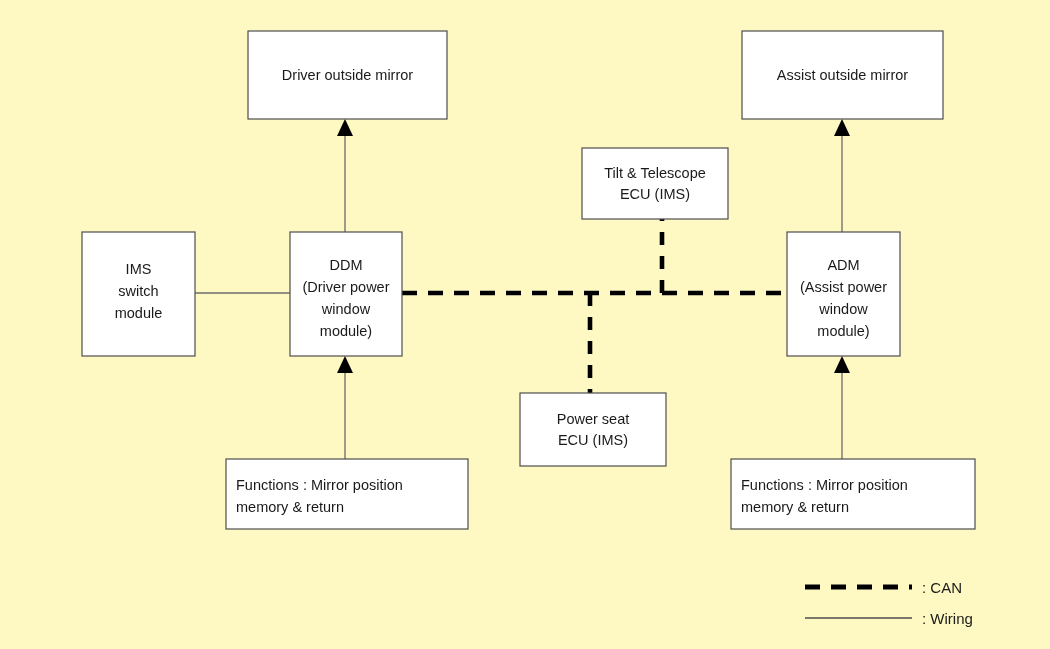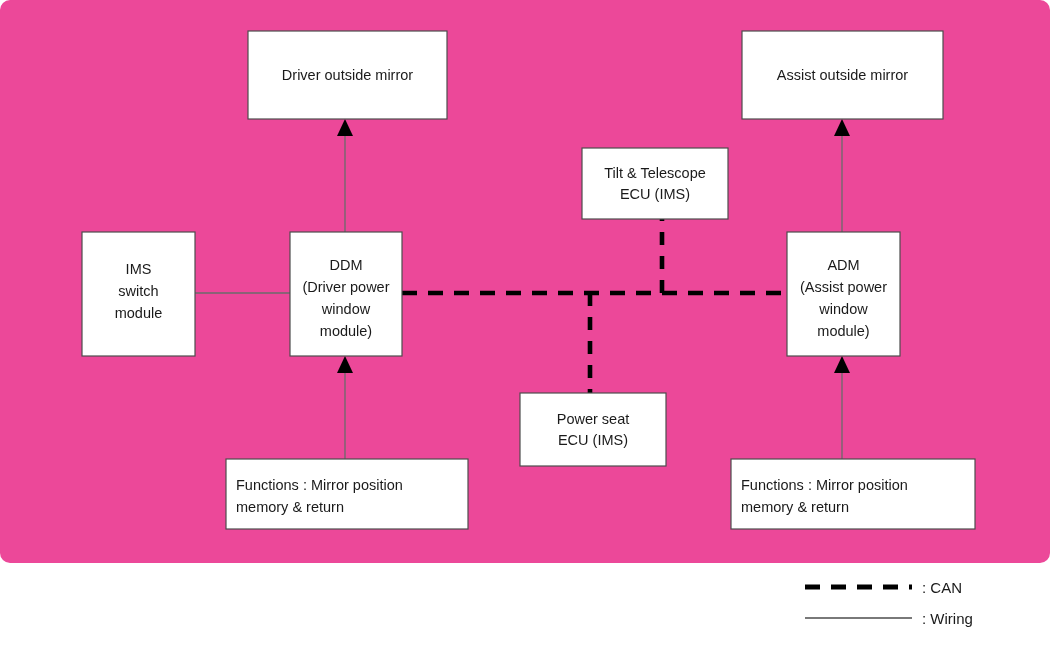--- a/index.html
+++ b/index.html
@@ -10,23 +10,22 @@
   }
   body {
     width: 1050px;
     height: 649px;
     overflow: hidden;
     font-family: "Liberation Sans", sans-serif;
   }
   #diagram-root {
     position: relative;
     width: 1050px;
-    height: 563px;
-    background: #ec4899;
-    border-radius: 10px;
+    height: 649px;
+    background: #fef9c3;
   }
   svg#diagram-canvas {
     position: absolute;
     top: 0;
     left: 0;
     width: 1050px;
     height: 649px;
     display: block;
   }
   .node-box {

